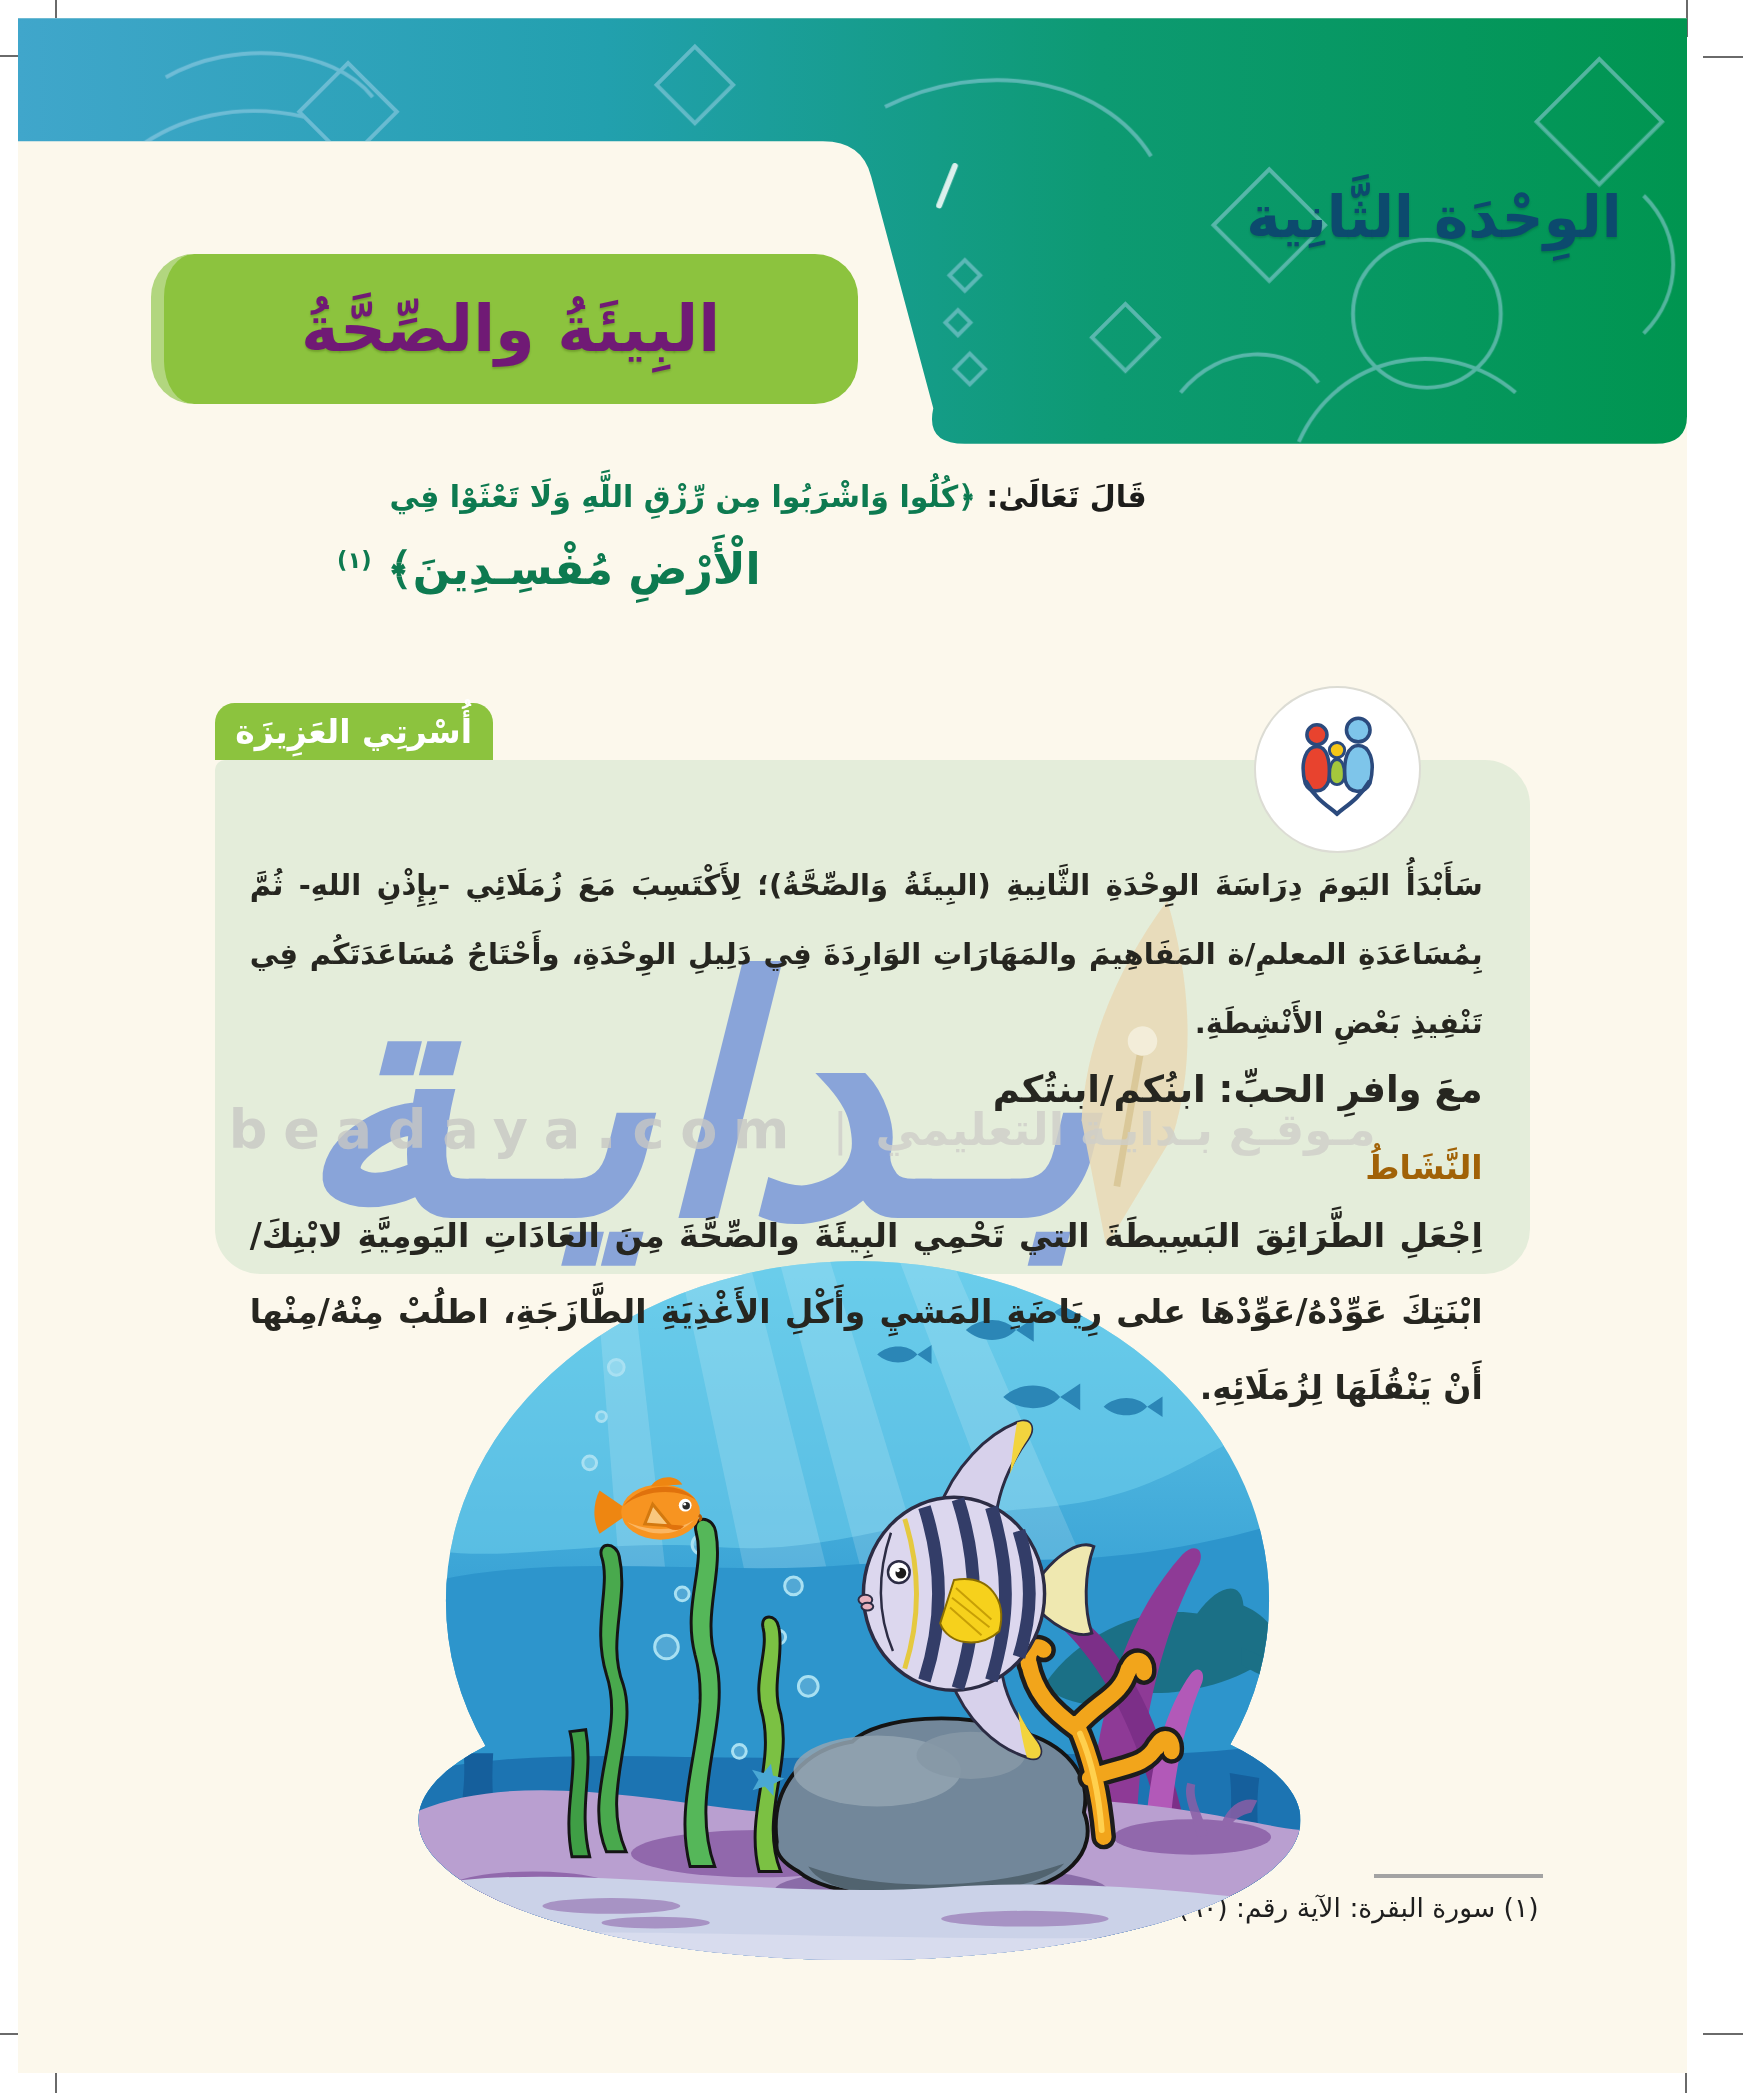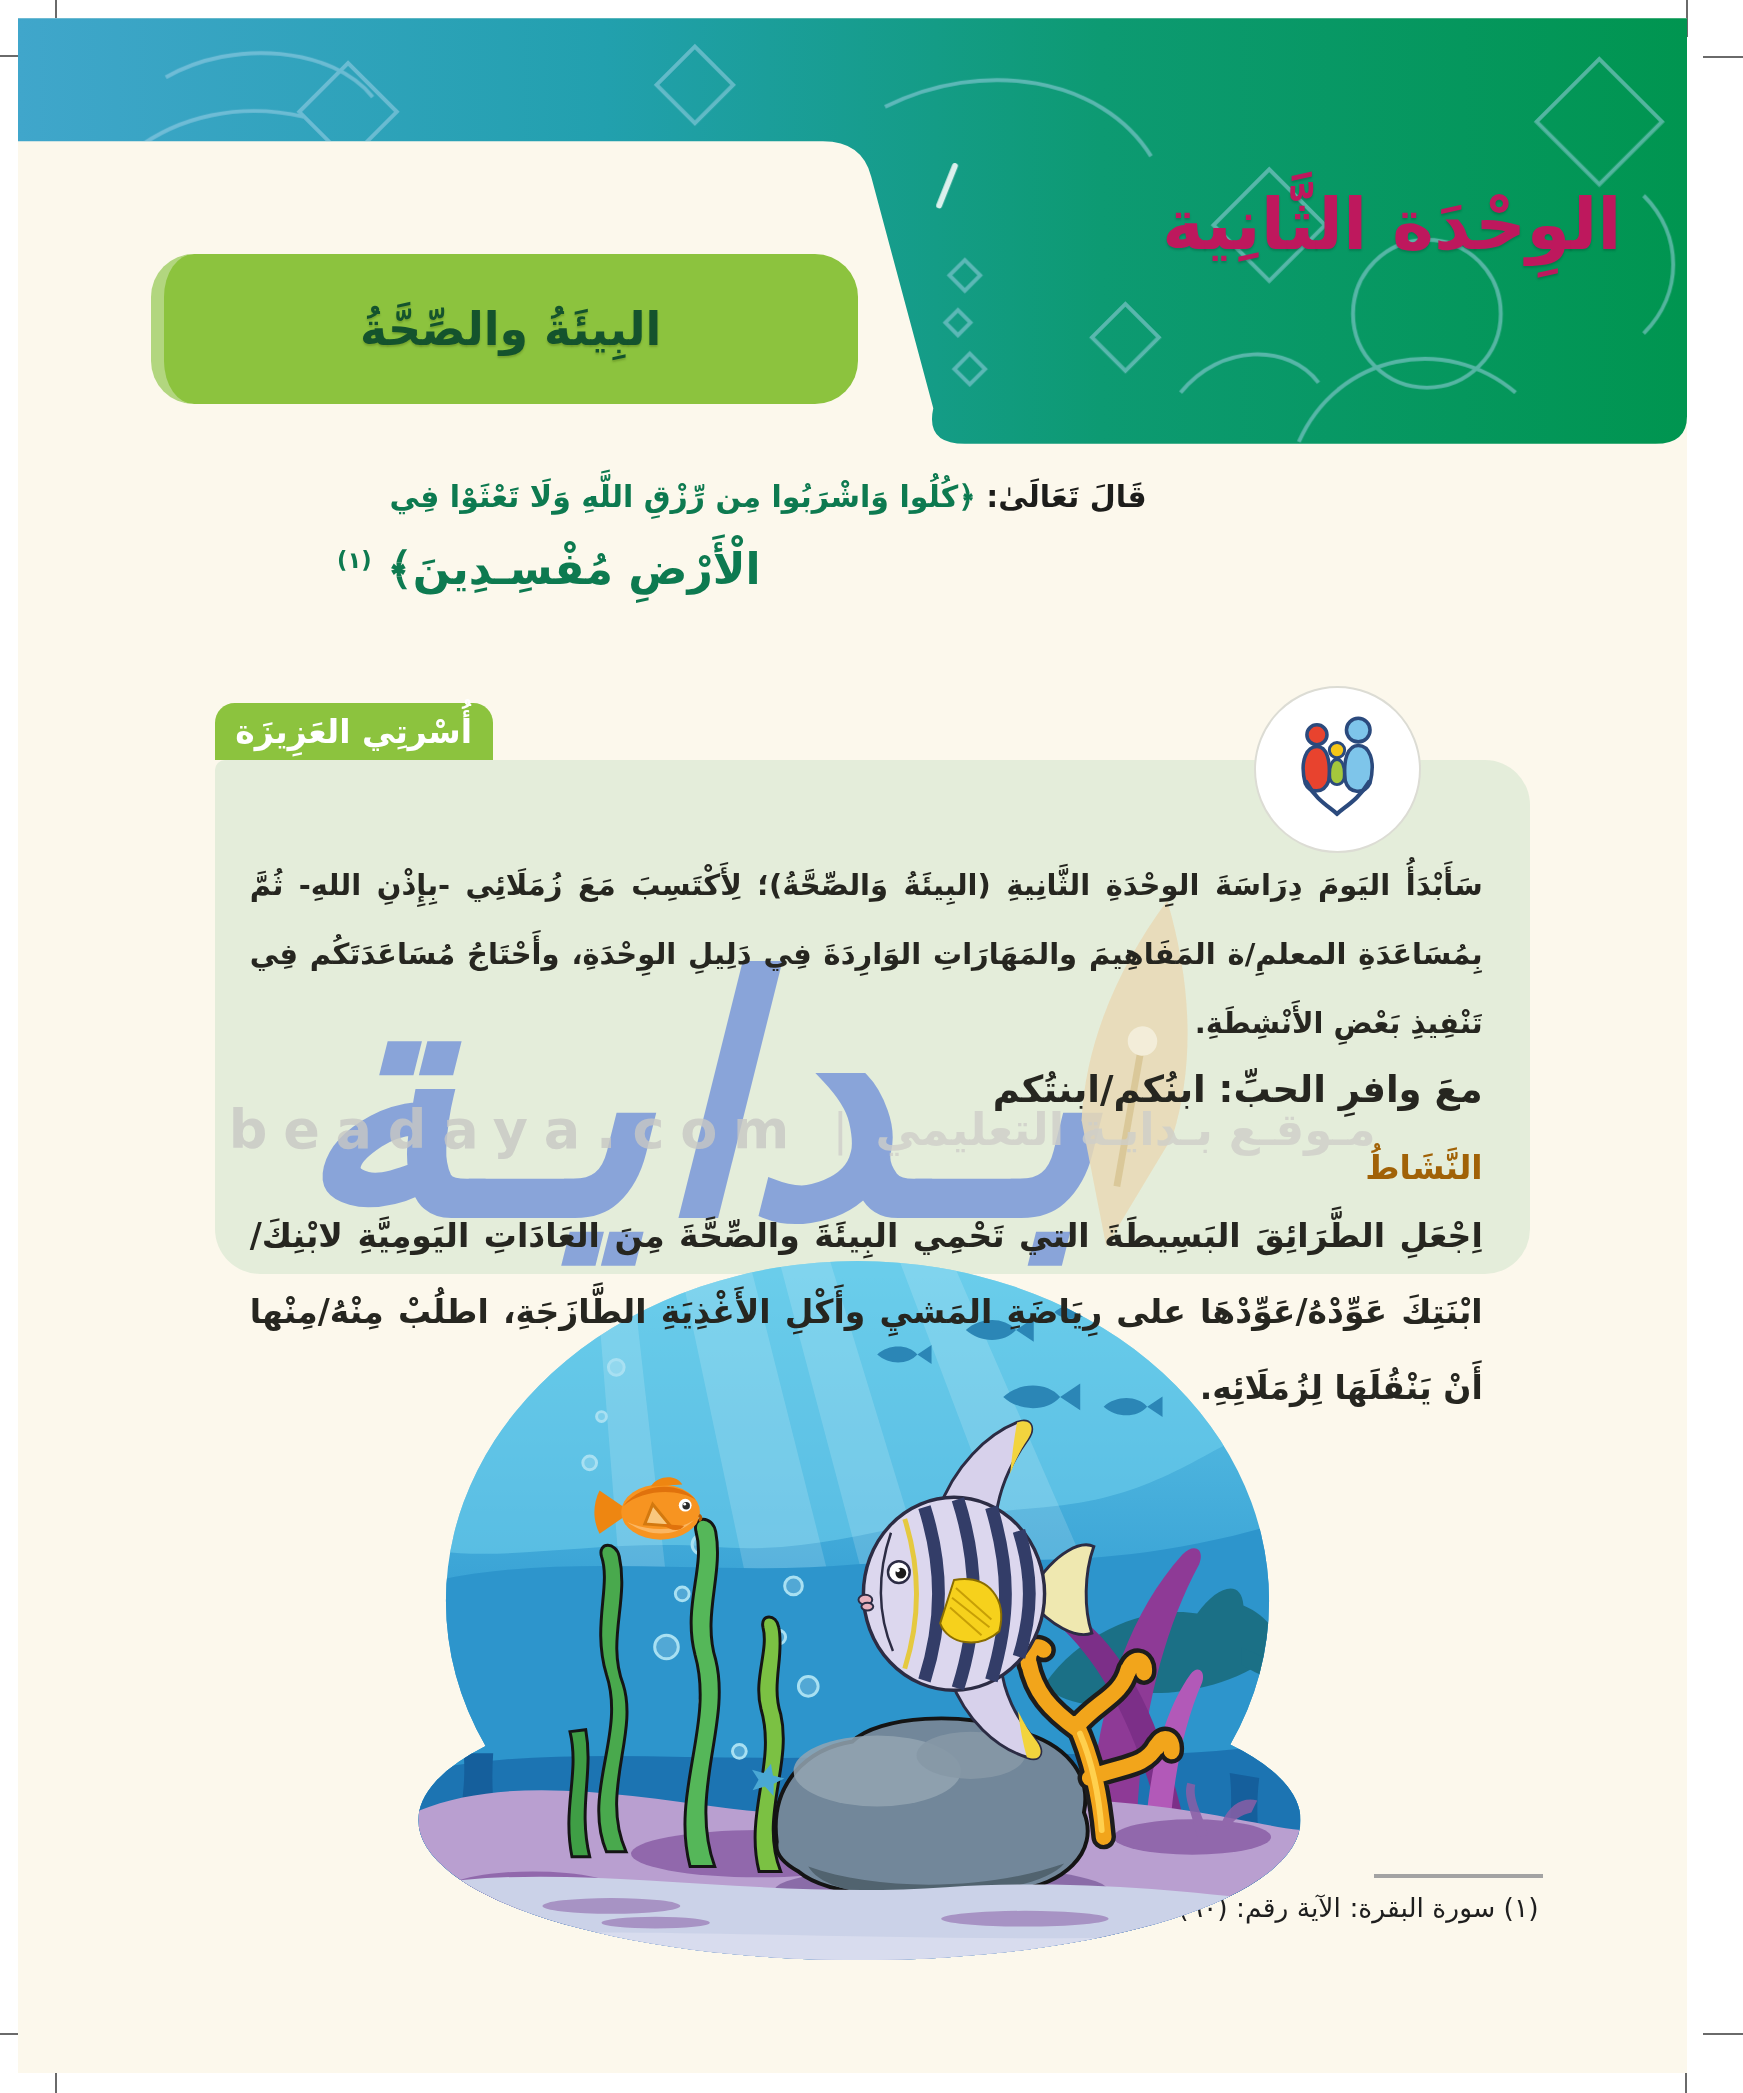--- a/index.html
+++ b/index.html
@@ -10,28 +10,28 @@
   .sheet{
     position:absolute;left:17.7px;top:17.7px;width:1669px;height:2055px;
     background:#fcf8ec;overflow:hidden;
   }
   .crop{position:absolute;background:#6a6a6a;}
 
   
   .band-svg{position:absolute;left:0;top:0;}
   .unit-title{
     position:absolute;top:165px;right:65px;direction:rtl;
-    font-size:71px;font-weight:bold;color:#be185d;white-space:nowrap;
+    font-size:58px;font-weight:bold;color:#0c4a6e;white-space:nowrap;
     text-shadow:0 2px 2px rgba(0,60,40,.25);
   }
   .unit-badge{
     position:absolute;left:133px;top:236px;width:707px;height:150px;
     background:#8cc33e;border-radius:43px;border-left:13.8px solid #b2d67f;
     box-sizing:border-box;display:flex;align-items:center;justify-content:center;
-    direction:rtl;font-size:46px;font-weight:bold;color:#14532d;
+    direction:rtl;font-size:64px;font-weight:bold;color:#701a75;
     text-shadow:0 2px 2px rgba(60,90,10,.3);
   }
 
   
   .verse{position:absolute;top:461px;right:540px;direction:rtl;text-align:right;font-weight:bold;}
   .verse .l1{font-size:30px;white-space:nowrap;}
   .verse .intro{color:#1d1d1b;}
   .verse .vgreen{color:#0d7a50;}
   .verse .l2{font-size:44px;margin-top:29.6px;margin-right:386px;white-space:nowrap;color:#0d7a50;}
   .verse sup{font-size:22.7px;font-weight:bold;color:#0d7a50;}

